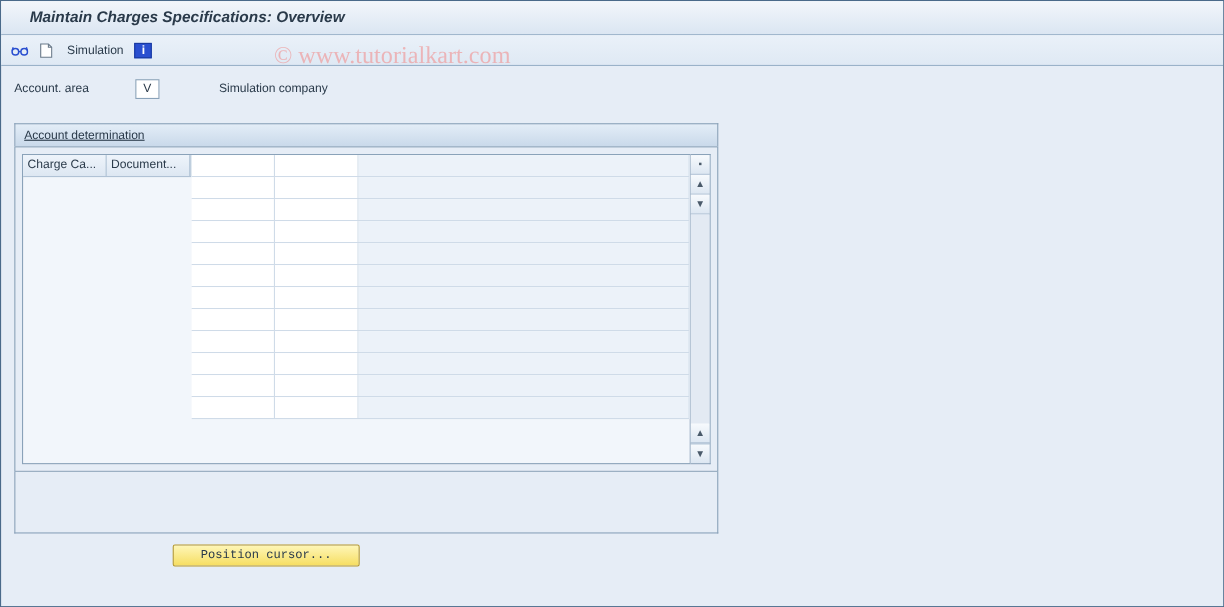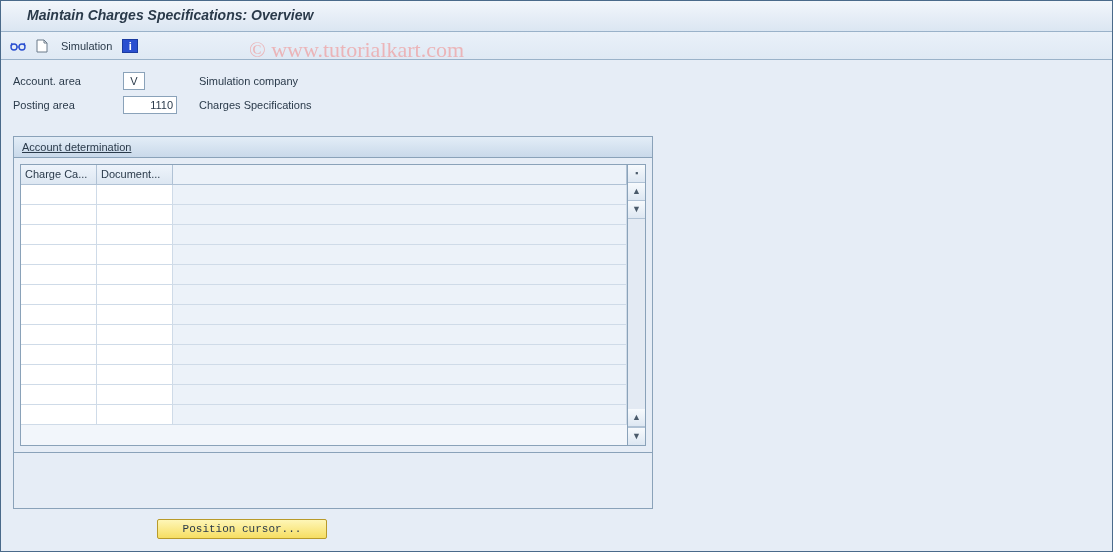--- a/index.html
+++ b/index.html
@@ -116,21 +116,20 @@
       background: #e6edf6;
       padding: 6px;
       display: flex;
       height: 296px;
     }
     .grid {
       flex: 1;
       border: 1px solid #8aa2b9;
       background: #f2f6fb;
       display: flex;
-      flex-direction: column;
     }
     .grid-header {
       display: flex;
       background: linear-gradient(#eef4fb, #dde7f2);
       border-bottom: 1px solid #b0c2d5;
       height: 20px;
     }
     .grid-header .col {
       border-right: 1px solid #b0c2d5;
       padding: 3px 4px;
@@ -243,25 +242,20 @@
   <span class="tb-info-icon">i</span>
 </div>
 
 <div class="fields-area">
   <div class="field-row">
     <span class="field-label">Account. area</span>
     <input class="field-input narrow" value="V" style="">
     <span class="spacer-align" style="width:32px"></span>
     <span class="field-desc">Simulation company</span>
   </div>
-  <div class="field-row">
-    <span class="field-label">Posting area</span>
-    <input class="field-input" value="1110" style="">
-    <span class="field-desc">Charges Specifications</span>
-  </div>
 </div>
 
 <div class="panel-wrap">
   <div class="panel-title">Account determination</div>
   <div class="panel-body">
     <div class="grid">
       <div class="grid-header">
         <div class="col col1">Charge Ca...</div>
         <div class="col col2">Document...</div>
         <div class="grid-filler-space"></div>

